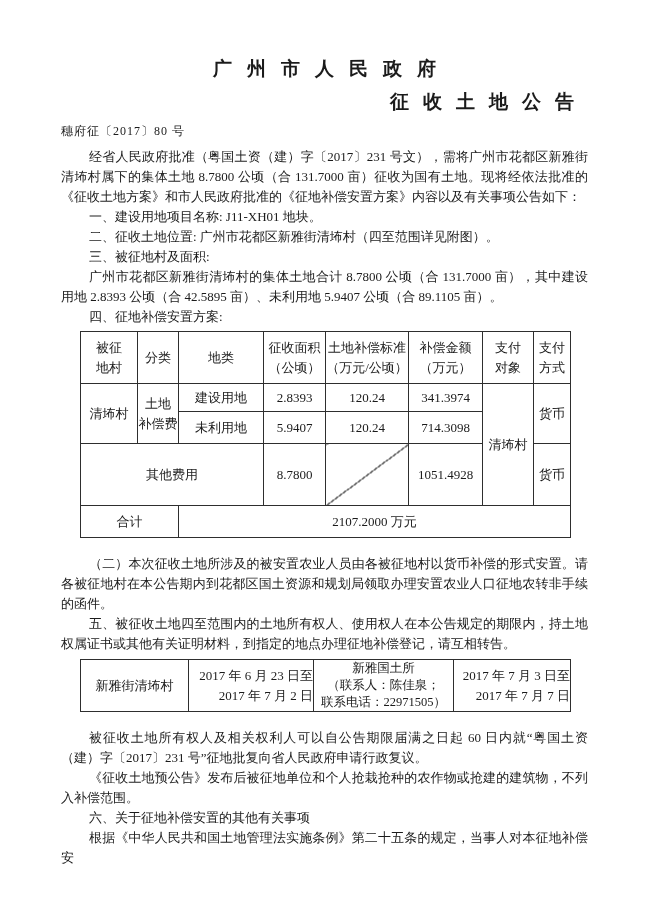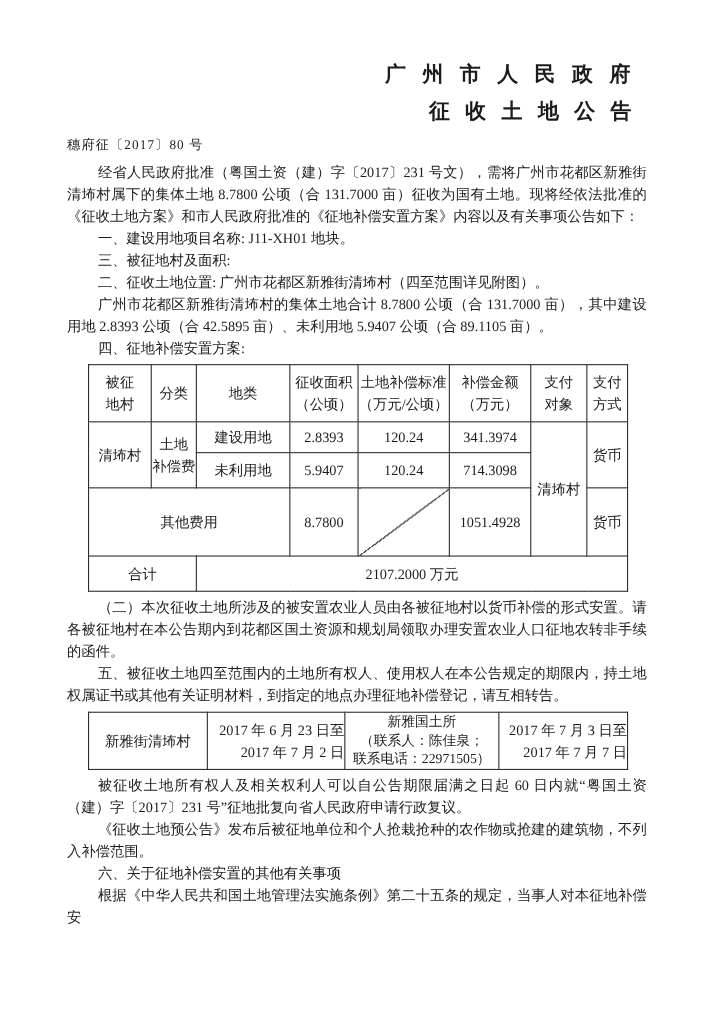--- a/index.html
+++ b/index.html
@@ -2,21 +2,21 @@
 <html><head>
 <meta charset="utf-8">
 <style>
   html,body{margin:0;padding:0;background:#ffffff;}
   .page{
     width:650px;height:919px;background:#ffffff;overflow:hidden;position:relative;
     font-family:"Liberation Serif","DejaVu Serif",serif;color:#1b1b1b;
   }
   .doc{padding:58px 62px 0 61px;}
   .org-title{
-    text-align:right;font-weight:bold;font-size:19px;line-height:22px;
+    text-align:center;font-weight:bold;font-size:19px;line-height:22px;
     letter-spacing:15px;text-indent:15px;margin:0;
   }
   .doc-title{
     text-align:right;font-weight:bold;font-size:19px;line-height:22px;
     letter-spacing:14px;text-indent:14px;margin:11px 0 0 0;
   }
   .doc-number{
     text-align:left;font-size:12px;line-height:16px;margin:10px 0 0 0;letter-spacing:1px;
   }
   .para{
@@ -43,36 +43,36 @@
   tr.t2-row{height:52px;}
   td.left-cell{text-align:right;padding-left:4px;}
   td.place-cell{line-height:17px;font-size:12.5px;margin-left:32px;}
   td.diag{
     background:linear-gradient(to bottom right,
       transparent calc(50% - 0.6px),
       #4a4a4a calc(50% - 0.6px),
       #4a4a4a calc(50% + 0.6px),
       transparent calc(50% + 0.6px));
   }
-  .after-table{margin-top:4px;}
+  .after-table{margin-top:16px;}
 </style>
 </head>
 <body>
 
 <div class="page">
   <div class="doc">
 
     <h1 class="org-title">广州市人民政府</h1>
     <h2 class="doc-title">征收土地公告</h2>
     <div class="doc-number">穗府征〔2017〕80 号</div>
 
     <p class="para first">经省人民政府批准（粤国土资（建）字〔2017〕231 号文），需将广州市花都区新雅街清㘵村属下的集体土地 8.7800 公顷（合 131.7000 亩）征收为国有土地。现将经依法批准的《征收土地方案》和市人民政府批准的《征地补偿安置方案》内容以及有关事项公告如下：</p>
     <p class="para">一、建设用地项目名称: J11-XH01 地块。</p>
+    <p class="para">二、征收土地位置: 广州市花都区新雅街清㘵村（四至范围详见附图）。</p>
     <p class="para">三、被征地村及面积:</p>
-    <p class="para">二、征收土地位置: 广州市花都区新雅街清㘵村（四至范围详见附图）。</p>
     <p class="para">广州市花都区新雅街清㘵村的集体土地合计 8.7800 公顷（合 131.7000 亩），其中建设用地 2.8393 公顷（合 42.5895 亩）、未利用地 5.9407 公顷（合 89.1105 亩）。</p>
     <p class="para">四、征地补偿安置方案:</p>
 
     <table class="t1">
       <colgroup>
         <col style="width:57px">
           <col style="width:41px">
           <col style="width:85px">
           <col style="width:62px">
         <col style="width:83px">

